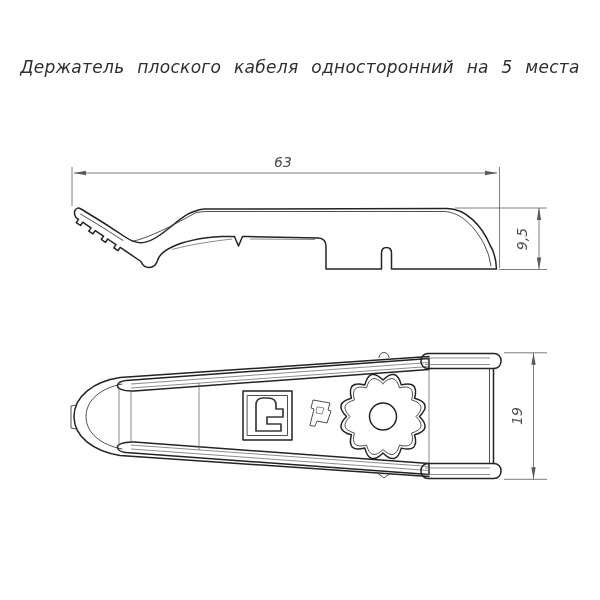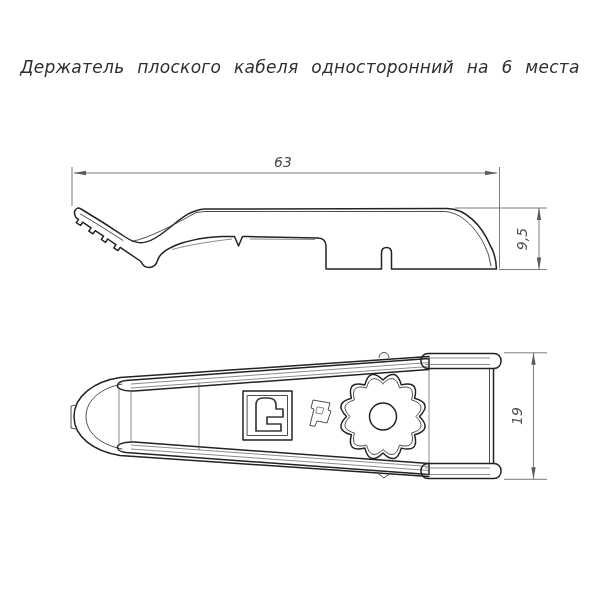--- a/index.html
+++ b/index.html
@@ -14,21 +14,21 @@
   .thin{fill:none;stroke:#5a5a5a;stroke-width:.7;}
   .dim{stroke:#6e6e6e;stroke-width:.9;fill:none;}
   .arrow{fill:#5a5a5a;stroke:none;}
   .dim-text{fill:#4d4d4d;font-style:italic;font-size:14px;}
 </style>
 </head>
 <body>
 
 <div id="stage">
 
-  <div class="title">Держатель плоского кабеля односторонний на 6 места</div>
+  <div class="title">Держатель плоского кабеля односторонний на 5 места</div>
 
   <svg width="600" height="600" viewBox="0 0 600 600">
 
     <g>
 
       <path class="outline" d="
         M 75,210.5
         Q 77,206.5 81,209
         Q 103,222 126,237.5
         C 138,245.5 147,244 160,235

